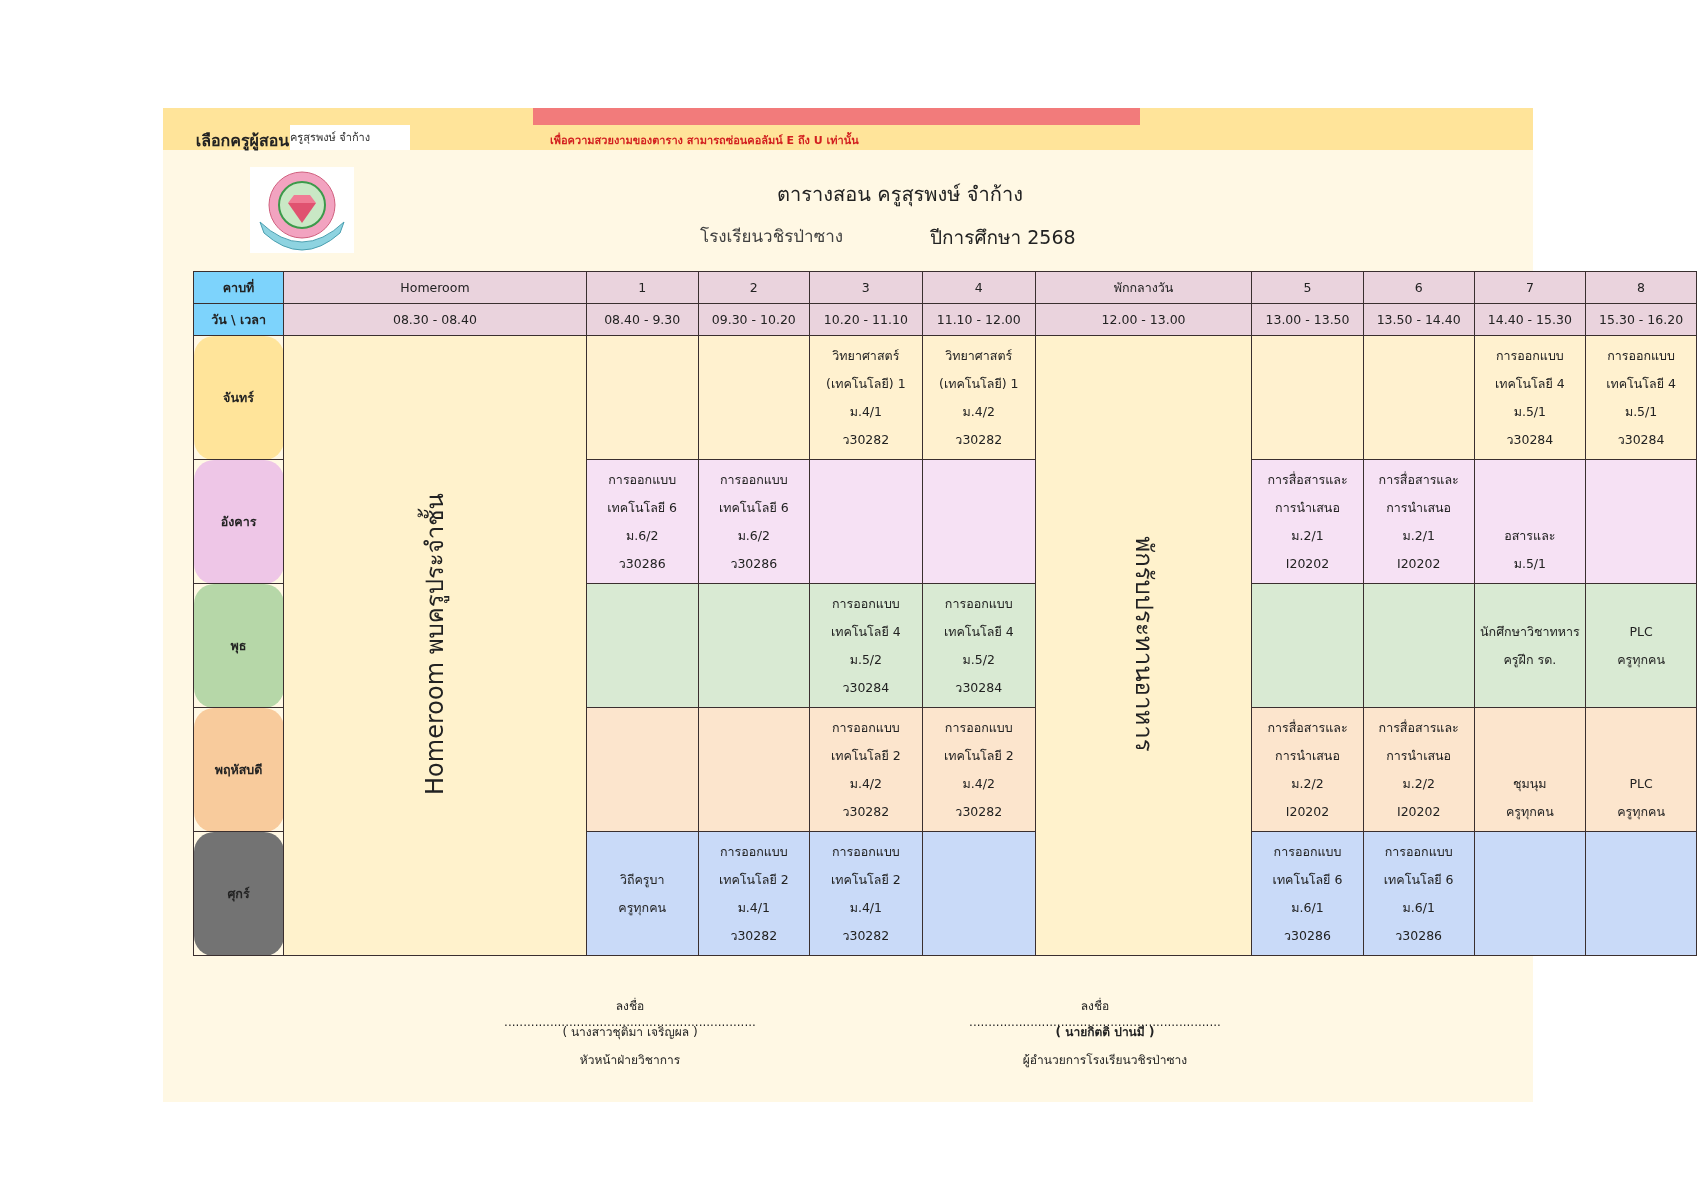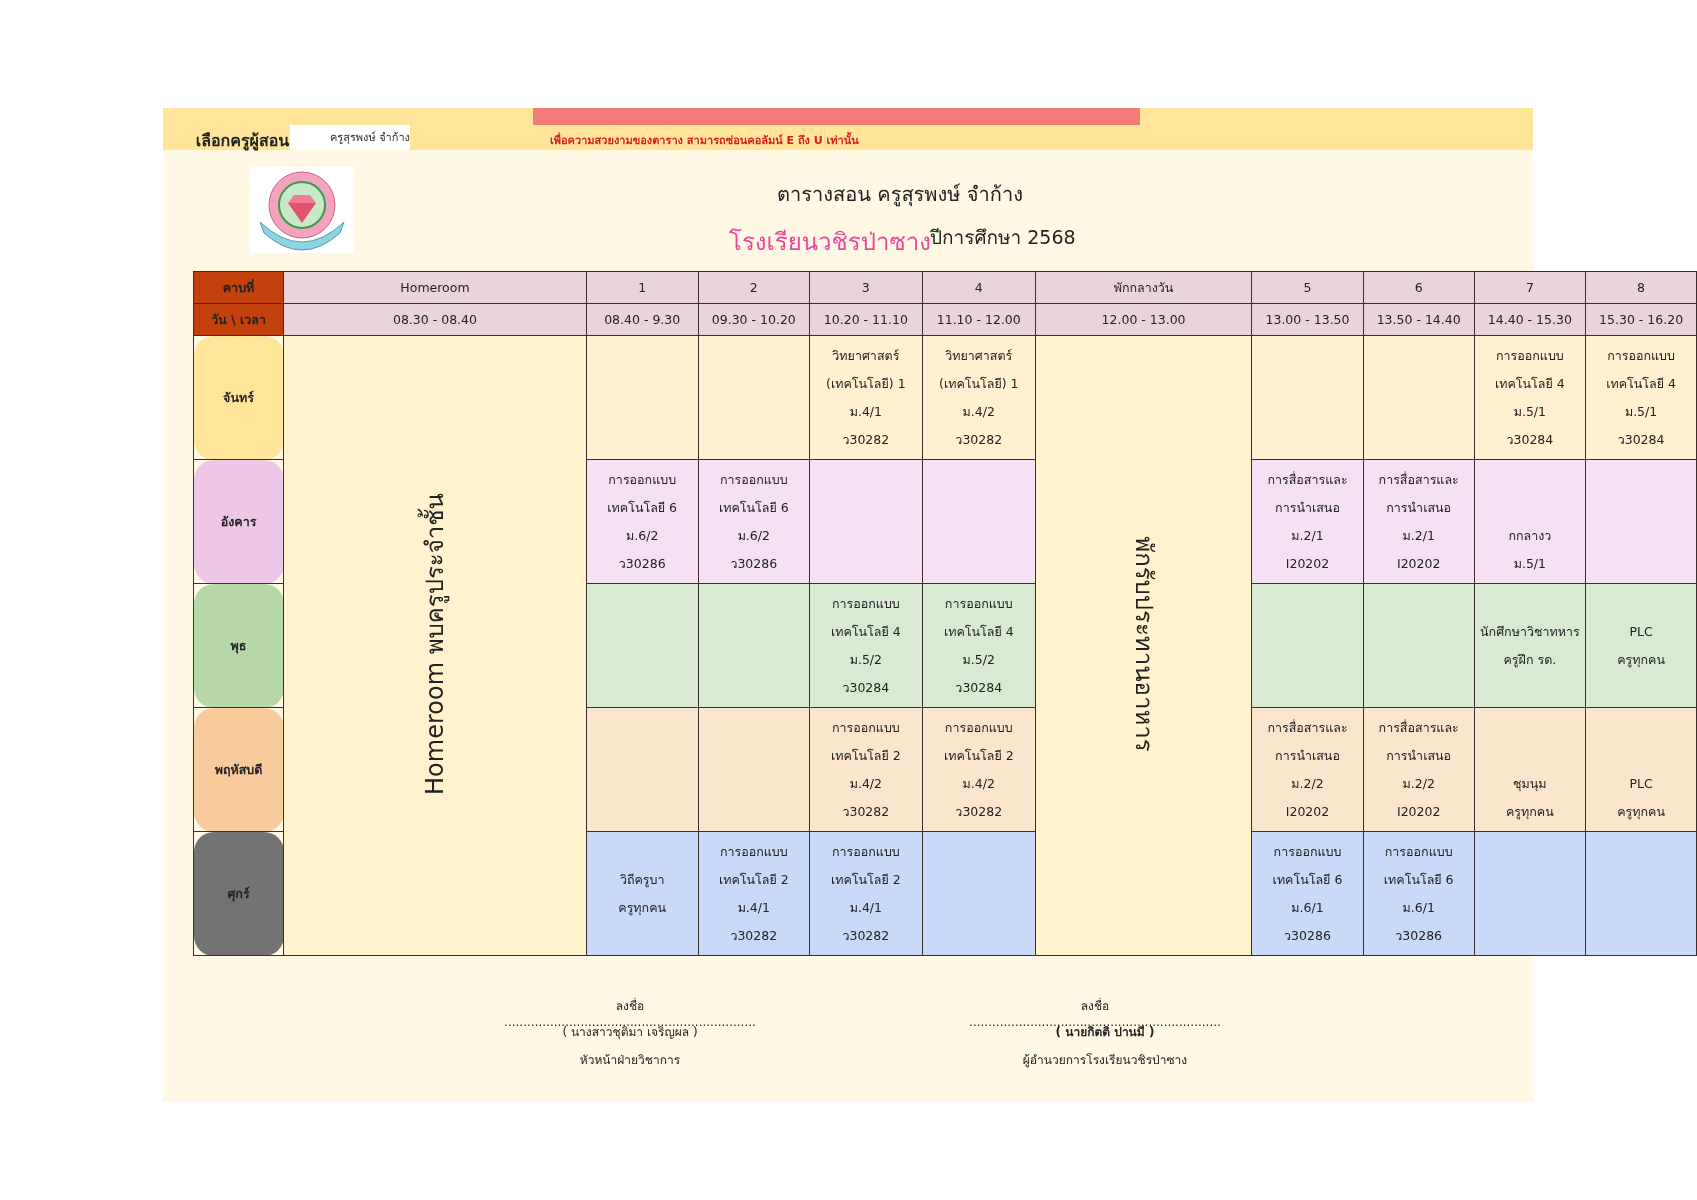--- a/index.html
+++ b/index.html
@@ -1,30 +1,30 @@
 <!DOCTYPE html>
 <html><head>
 <meta charset="utf-8">
 <style>
   html,body{margin:0;padding:0;}
   body{width:1697px;height:1200px;background:#ffffff;position:relative;overflow:hidden;font-family:"DejaVu Sans","Liberation Sans",sans-serif;color:#222;}
   .panel{position:absolute;left:163px;top:108px;width:1370px;height:994px;background:#fff8e4;}
   .topbar{position:absolute;left:163px;top:108px;width:1370px;height:42px;background:#ffe49a;}
   .redbar{position:absolute;left:533px;top:108px;width:607px;height:17px;background:#f27b7b;}
   .teacher-label{position:absolute;left:195px;top:128px;width:95px;font-size:16px;font-weight:bold;text-align:center;color:#222;}
-  .teacher-select{position:absolute;left:290px;top:125px;width:120px;height:25px;background:#ffffff;font-size:11px;text-align:right;line-height:25px;color:#333;}
+  .teacher-select{position:absolute;left:290px;top:125px;width:120px;height:25px;background:#ffffff;font-size:11px;text-align:left;line-height:25px;color:#333;}
   .notice{position:absolute;left:550px;top:131px;font-size:11px;font-weight:bold;color:#d21f1f;}
   .logo{position:absolute;left:250px;top:167px;width:104px;height:86px;background:#fff;}
   .title{position:absolute;left:600px;top:178px;width:600px;text-align:center;font-size:20px;color:#222;}
-  .school{position:absolute;left:700px;top:222px;width:260px;text-align:center;font-size:24px;color:#ec4899;}
+  .school{position:absolute;left:700px;top:222px;width:260px;font-size:17px;color:#404040;}
   .year{position:absolute;left:930px;top:222px;width:240px;font-size:19px;color:#222;}
   table.tt{position:absolute;left:193px;top:271px;border-collapse:collapse;table-layout:fixed;}
   table.tt td{border:1px solid #3a2f2f;text-align:center;vertical-align:middle;font-size:12.5px;color:#222;padding:0;line-height:28px;}
   .hdr td{background:#ead3dd;height:31px;line-height:16px;}
-  .hdr td.corner{background:#c2410c;font-weight:bold;}
+  .hdr td.corner{background:#7dd3fc;font-weight:bold;}
   .day{font-weight:bold;border-radius:20px;}
   .mon{background:#ffe49a;} .mon-c{background:#fff1cf;margin-top:24px;}
   .tue{background:#eec6e7;margin-left:40px;} .tue-c{background:#f6e1f4;}
   .wed{background:#b6d7a8;} .wed-c{background:#d9ead3;}
   .thu{background:#f8cb9c;} .thu-c{background:#fce5cd;}
   .fri{background:#737373;} .fri-c{background:#c9daf8;}
   .vcol{background:#fff2cc;}
   .vtext-up{display:inline-block;transform:rotate(-90deg);white-space:nowrap;font-size:24px;}
   .vtext-down{display:inline-block;transform:rotate(90deg);white-space:nowrap;font-size:24px;}
   .cell-lines div{line-height:28px;}
@@ -154,21 +154,21 @@
         </td>
         <td class="tue-c cell-lines">
           <div>การสื่อสารและ</div>
           <div>การนำเสนอ</div>
           <div>ม.2/1</div>
           <div>I20202</div>
         </td>
         <td class="tue-c cell-lines">
           <div>&nbsp;</div>
           <div>&nbsp;</div>
-          <div>กกลางว</div>
+          <div>อสารและ</div>
           <div>ม.5/1</div>
         </td>
         <td class="tue-c cell-lines"></td>
       </tr>
       <tr style="height: 124px;">
         <td class="day wed">พุธ</td>
         <td class="wed-c cell-lines"></td>
         <td class="wed-c cell-lines"></td>
         <td class="wed-c cell-lines">
           <div>การออกแบบ</div>

